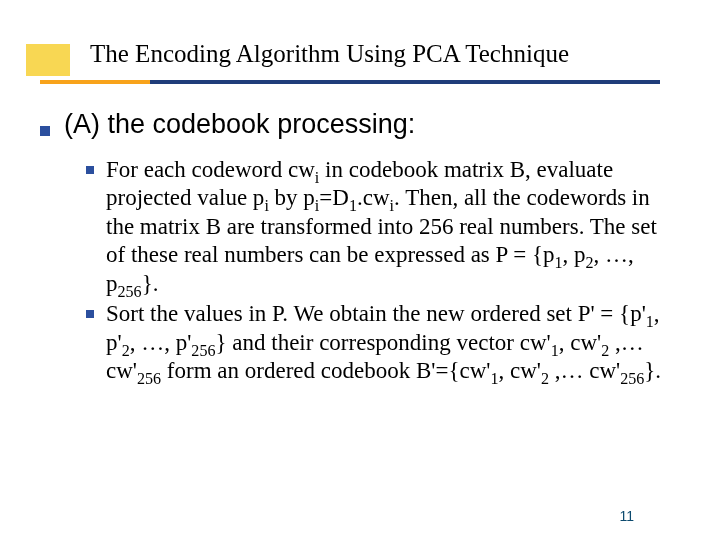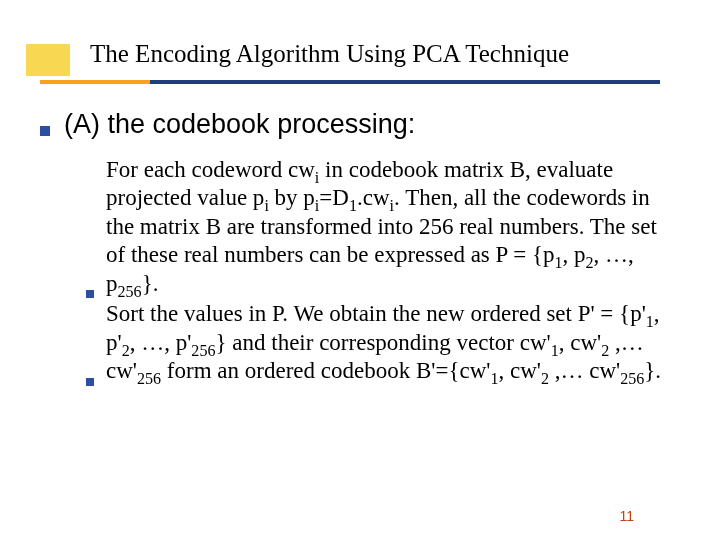--- a/index.html
+++ b/index.html
@@ -86,21 +86,21 @@
   }
   .lvl1-text {
     font-size: 27px;
     line-height: 1.25;
   }
   .lvl2-wrap {
     margin-left: 46px;
   }
   .lvl2 {
     display: flex;
-    align-items: flex-end;
+    align-items: flex-start;
     gap: 12px;
     margin-bottom: 2px;
   }
   .lvl2 .sq-bullet {
     width: 8px;
     height: 8px;
     margin-top: 10px;
   }
   .lvl2-text {
     font-size: 23px;
@@ -110,21 +110,21 @@
   sub {
     font-size: 0.7em;
     vertical-align: sub;
     line-height: 0;
   }
   .pagenum {
     position: absolute;
     right: 22px;
     bottom: 16px;
     font-size: 14px;
-    color: #c2410c;
+    color: #0c4a6e;
     font-family: Arial, sans-serif;
   }
 </style>
 </head>
 <body>
 
 <div class="slide">
 
   <div class="accent-box"></div>
   <div class="accent-line"></div>

